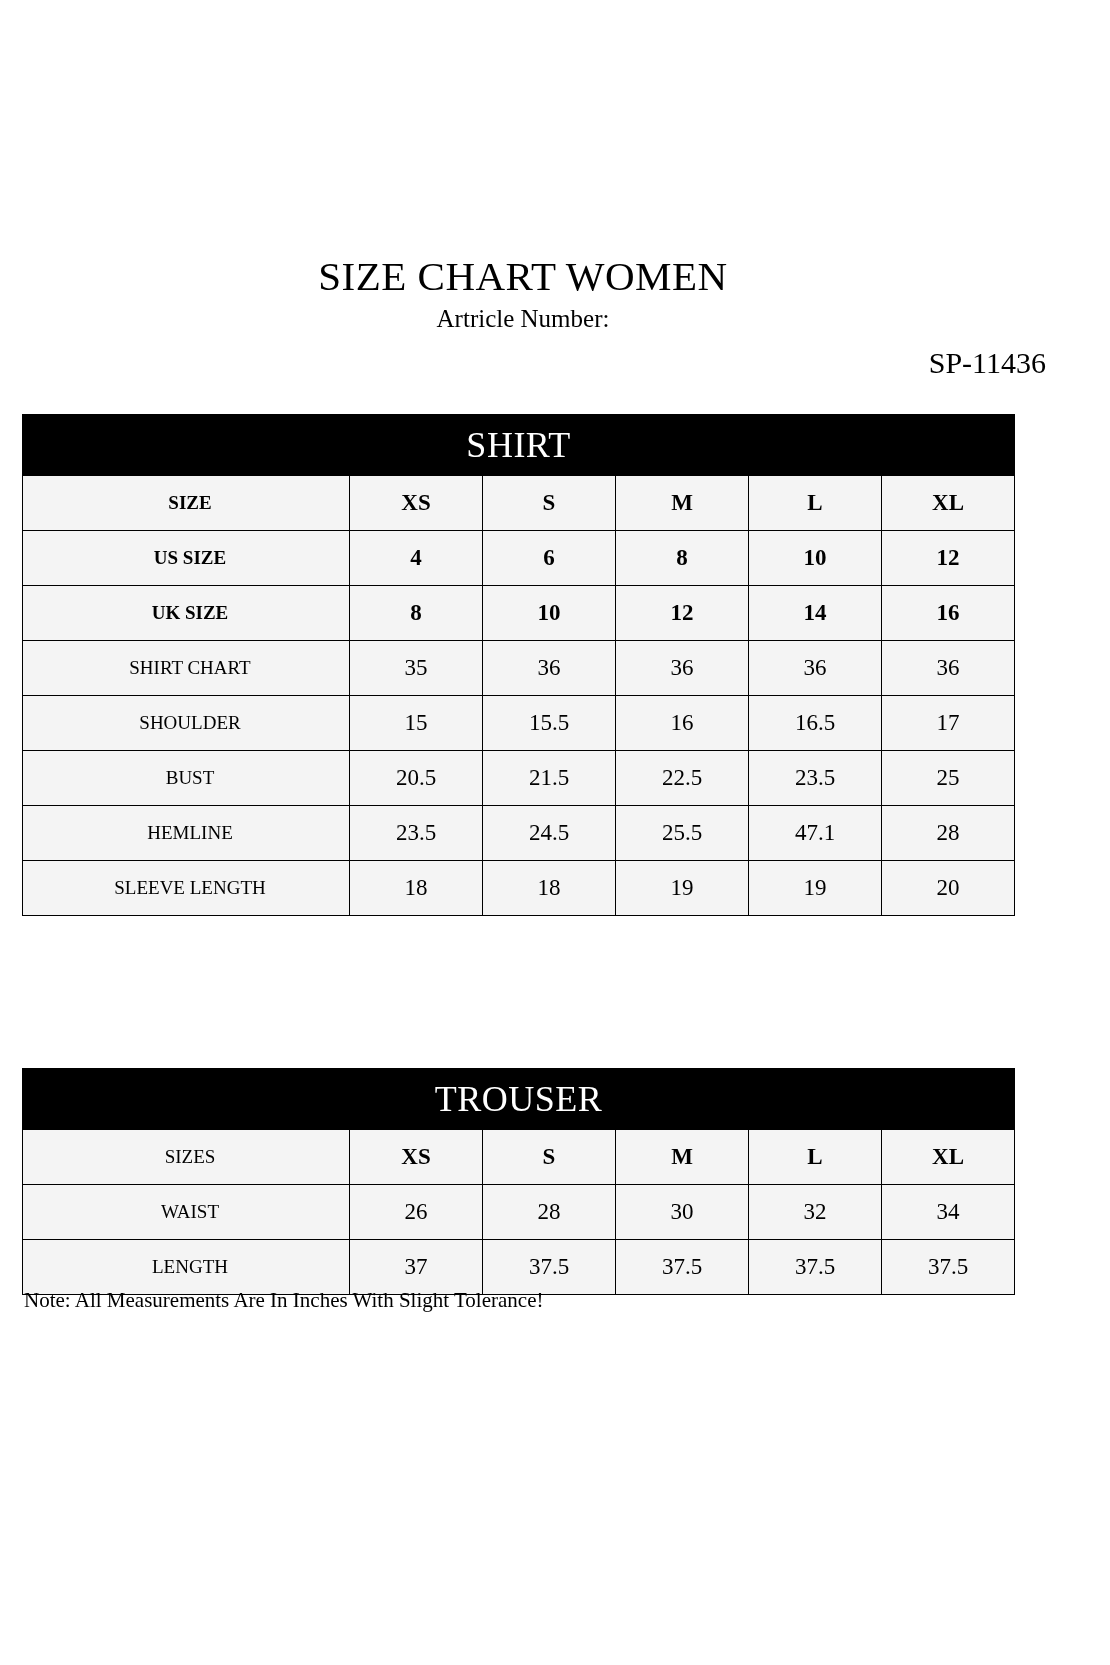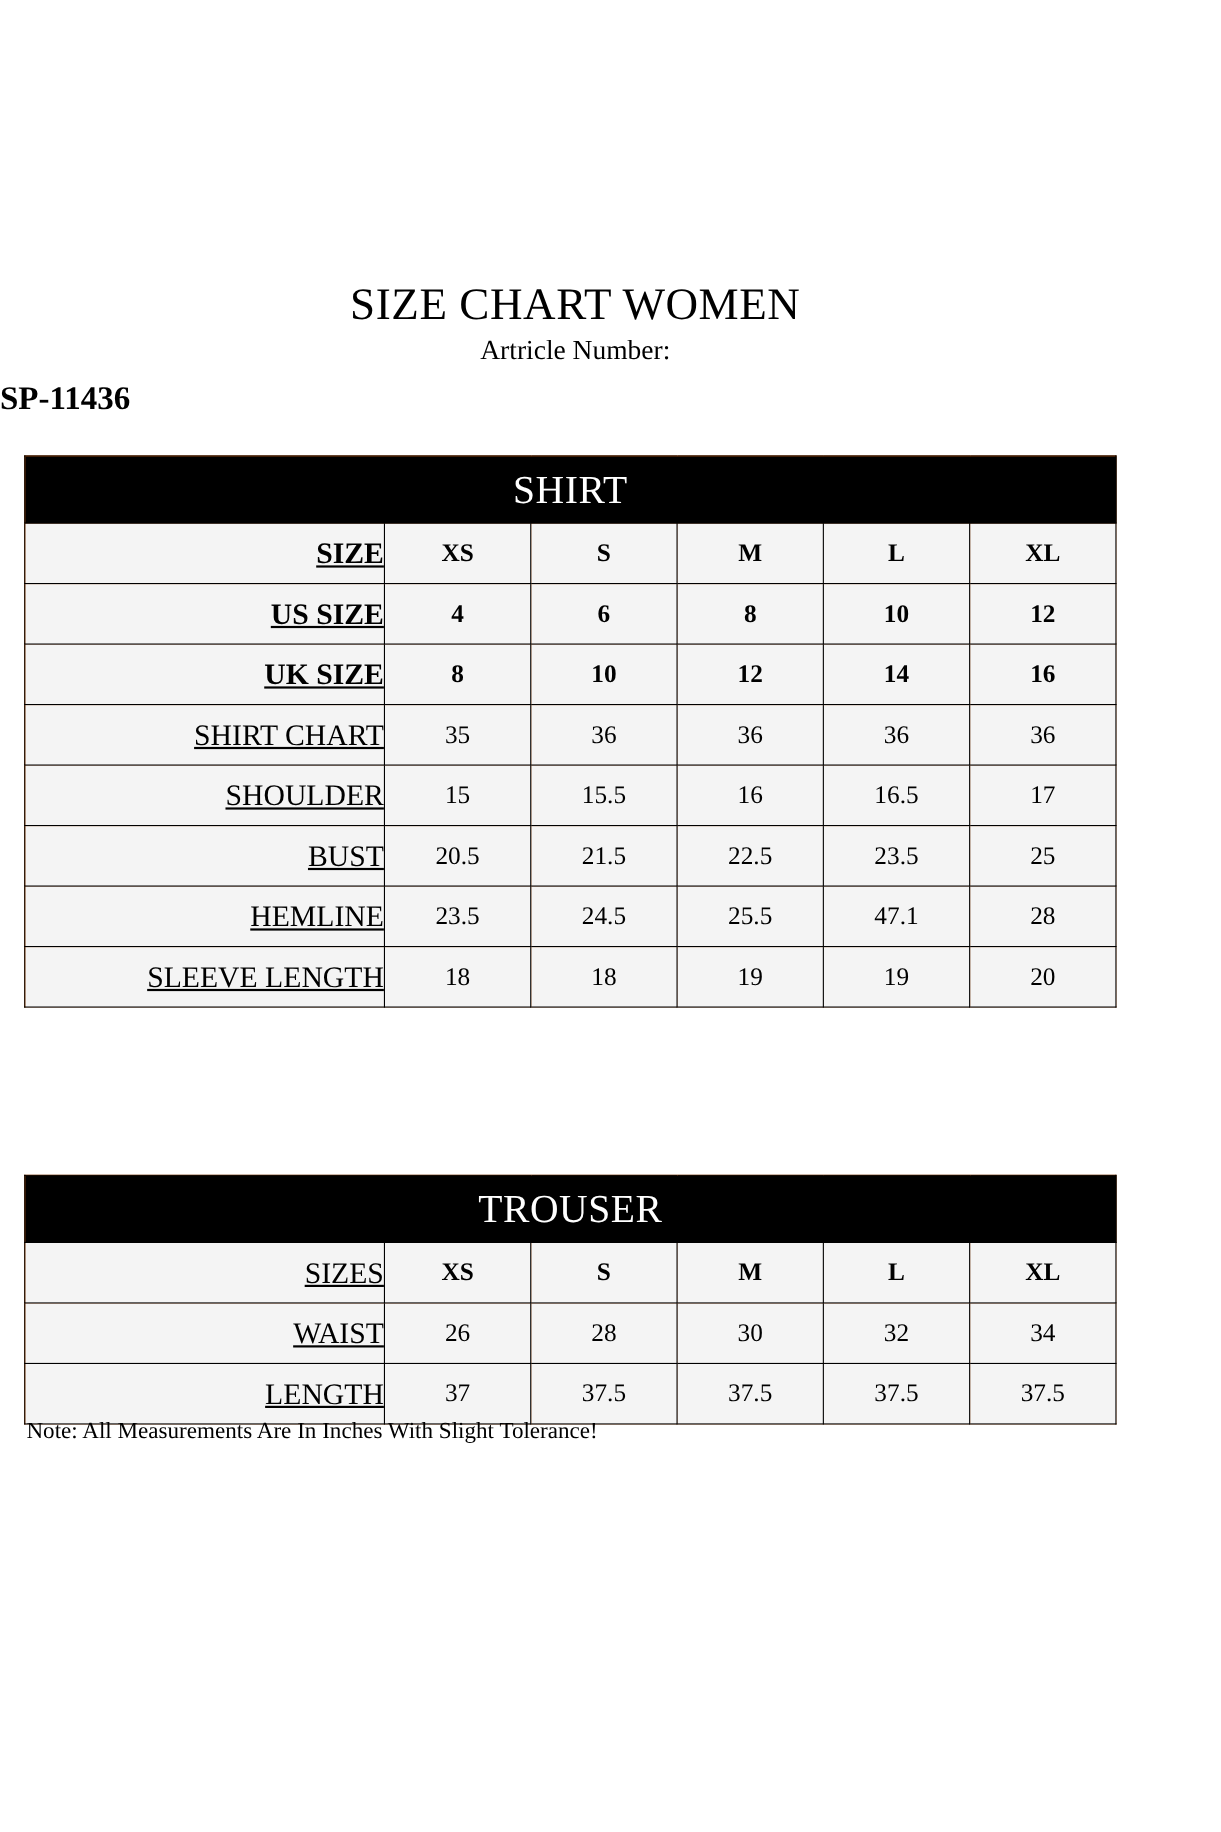--- a/index.html
+++ b/index.html
@@ -39,23 +39,23 @@
     left: 0; right: 0;
     top: 305px;
     text-align: center;
     font-size: 25px;
     font-weight: normal;
   }
   .article-no {
     position: absolute;
     left: 0; right: 0;
     top: 346px;
-    text-align: left;
+    text-align: right;
     font-size: 30px;
-    font-weight: bold;
+    font-weight: normal;
   }
 
   
   .tbl-wrap {
     position: absolute;
     left: 22px;
     width: 1067px;
   }
   #shirt-wrap { top: 414px; }
   #trouser-wrap { top: 1068px; }
@@ -75,26 +75,25 @@
     background: #000000;
     color: #ffffff;
     text-align: center;
     font-size: 36px;
     height: 60px;
     font-weight: normal;
     letter-spacing: 0.5px;
     border: 1.5px solid #000 !important;
   }
   .rowlabel {
-    text-align: right;
+    text-align: center;
     padding-left: 8px !important;
-    font-size: 27px;
+    font-size: 19px;
     height: 54px;
     background: #f4f4f4;
-    text-decoration: underline;
   }
   .rowlabel.bold { font-weight: bold; }
   .cell {
     text-align: center;
     font-size: 23px;
     height: 54px;
     background: #f4f4f4;
   }
   .cell.bold { font-weight: bold; }
   .hdr {

